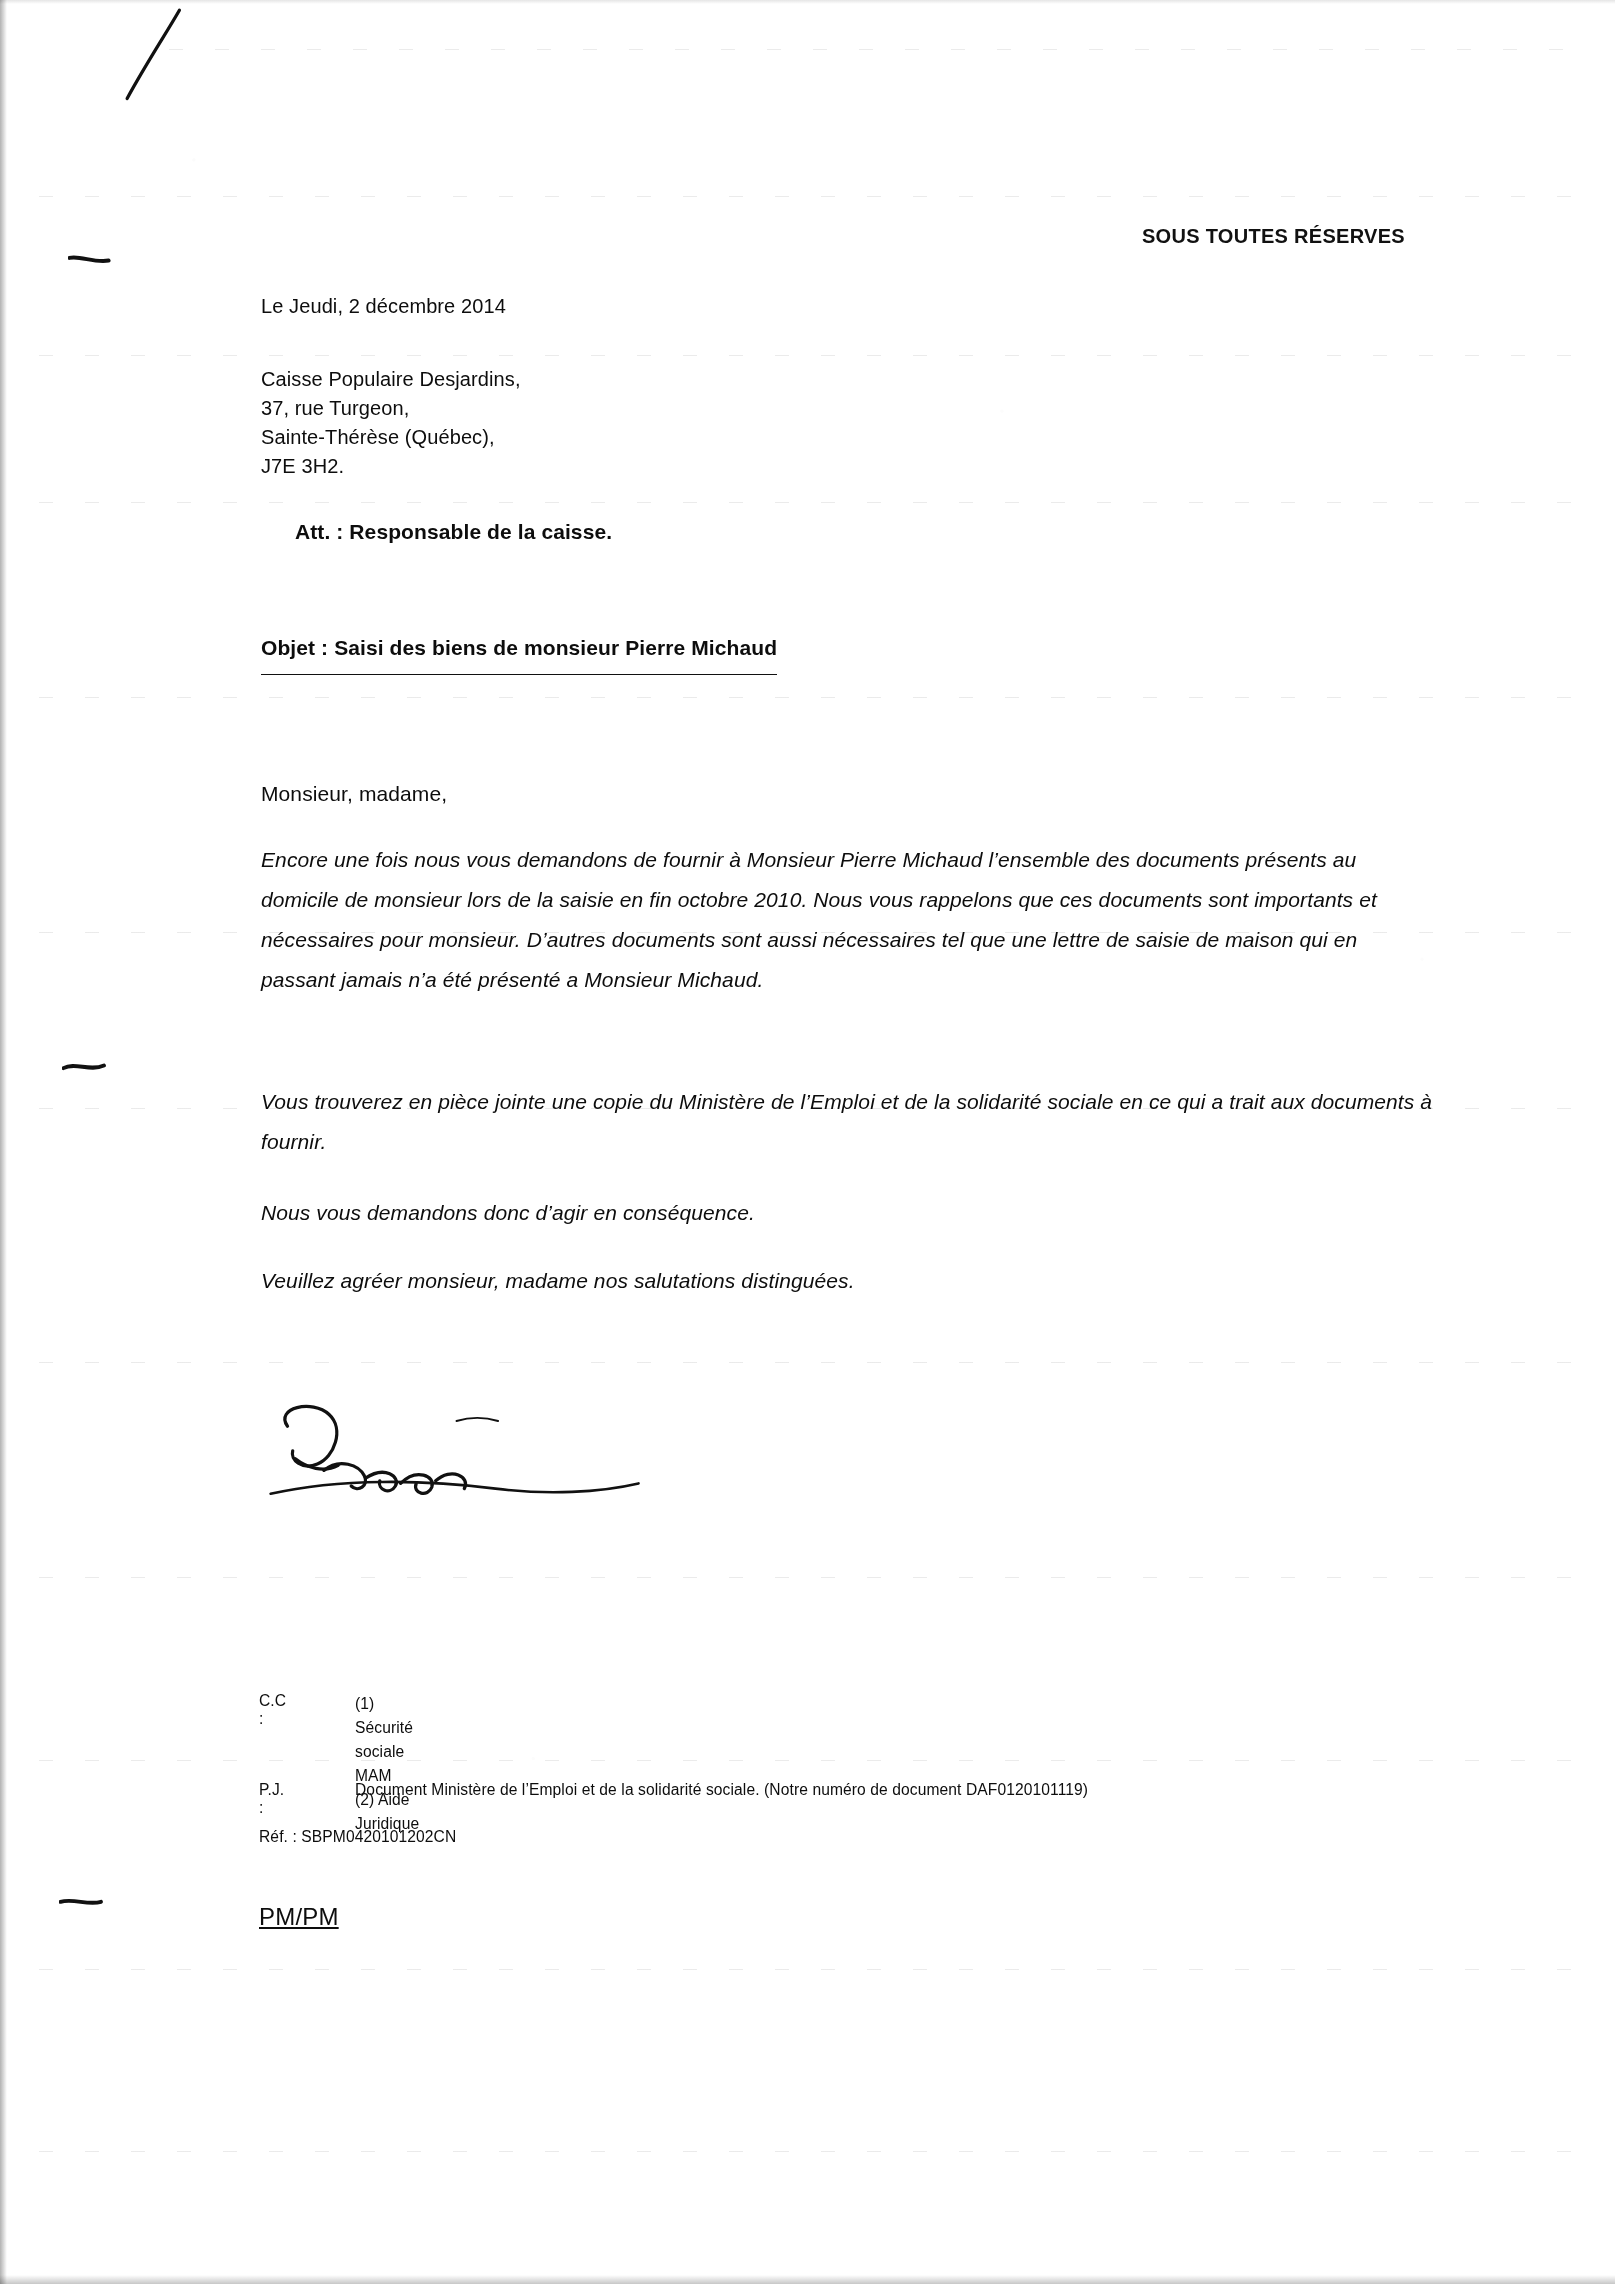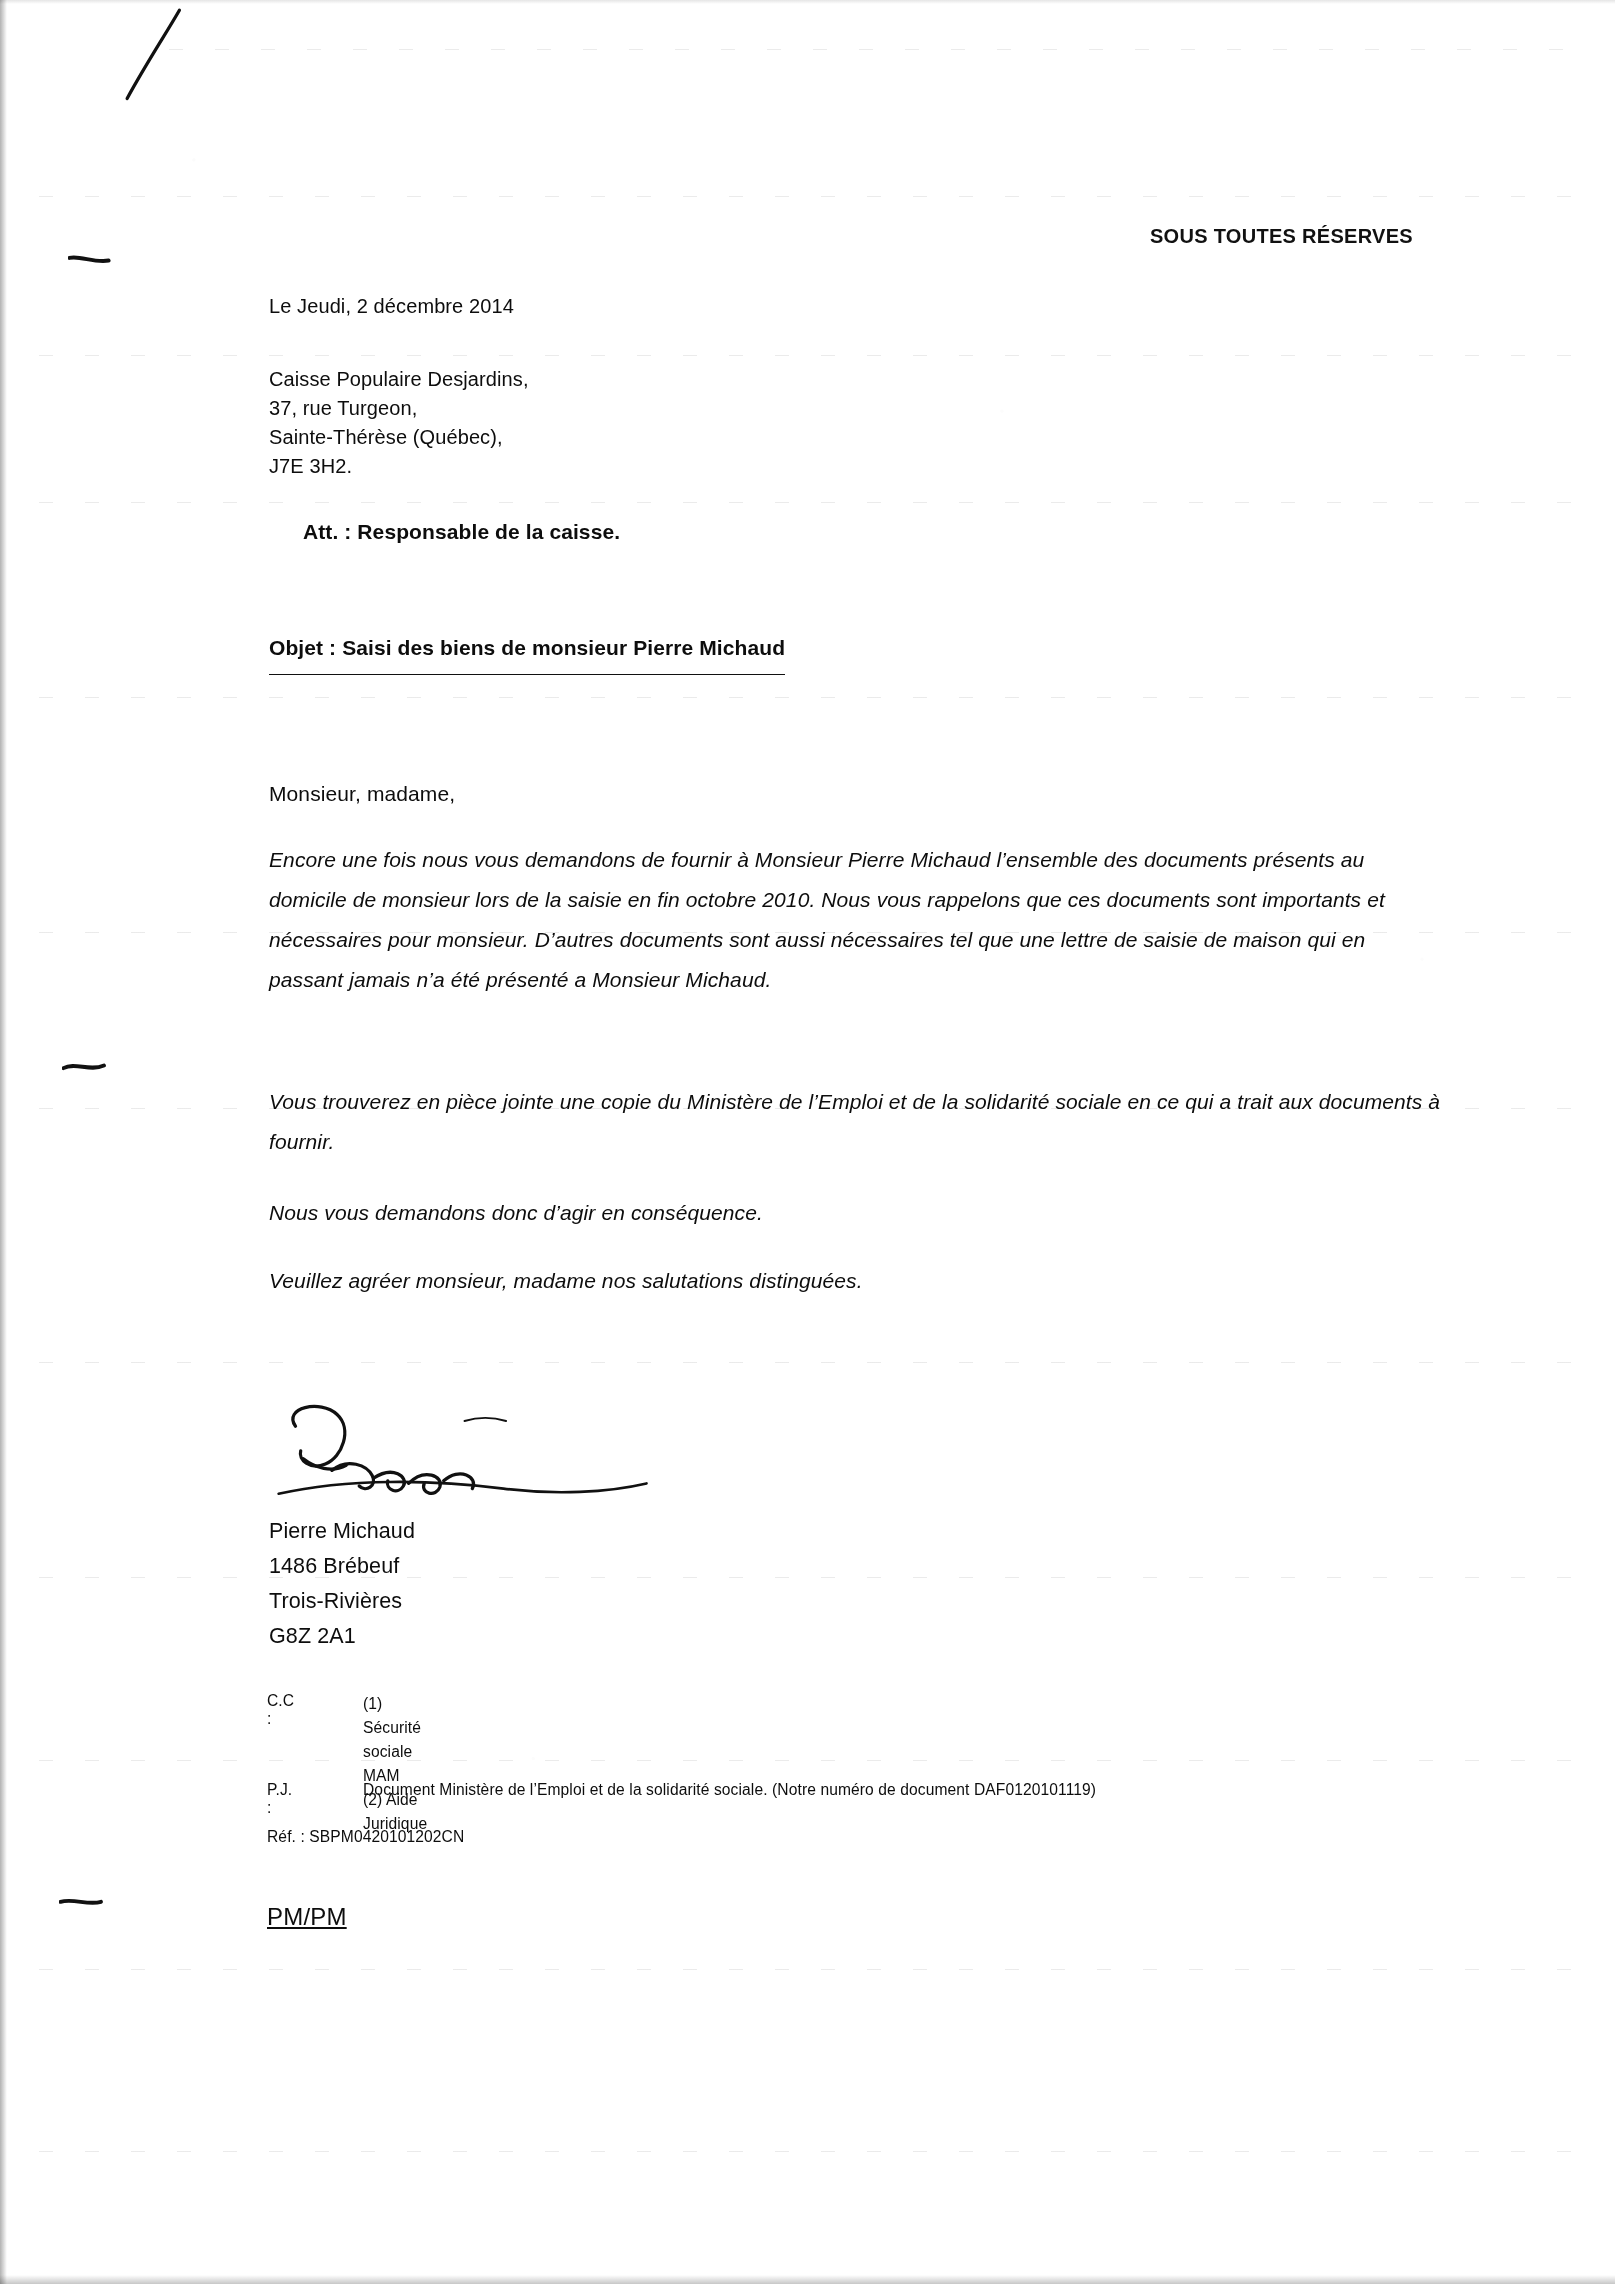--- a/index.html
+++ b/index.html
@@ -76,21 +76,21 @@
     height: 98px;
   }
   .binder-mark {
     position: absolute;
     width: 46px;
     height: 19.6px;
   }
 
   .content {
     position: absolute;
-    left: 8px;
+    left: 0;
     top: 0;
     width: 1576px;
     height: 2284px;
   }
 
   .reserves {
     position: absolute;
     right: 171px;
     top: 225px;
     font-size: 20px;
@@ -272,26 +272,20 @@
       <path d="M40 48 C 20 20, 78 6, 104 30 C 128 52, 112 96, 86 106 C 62 116, 44 100, 48 86" stroke="#111" stroke-width="5" fill="none" stroke-linecap="round"></path>
       <path d="M52 98 C 70 112, 96 120, 118 108" stroke="#111" stroke-width="5" fill="none" stroke-linecap="round"></path>
       <path d="M96 116 C 120 96, 150 108, 158 124 C 166 140, 148 150, 138 140" stroke="#111" stroke-width="5" fill="none" stroke-linecap="round"></path>
       <path d="M160 128 C 190 108, 214 126, 206 140 C 198 154, 178 146, 182 132" stroke="#111" stroke-width="5" fill="none" stroke-linecap="round"></path>
       <path d="M214 136 C 238 112, 268 124, 262 142 C 256 158, 232 152, 238 136" stroke="#111" stroke-width="5" fill="none" stroke-linecap="round"></path>
       <path d="M268 132 C 292 110, 322 126, 312 144" stroke="#111" stroke-width="5" fill="none" stroke-linecap="round"></path>
       <path d="M14 152 C 120 128, 250 130, 360 144 C 440 154, 520 150, 580 136" stroke="#111" stroke-width="4" fill="none" stroke-linecap="round"></path>
       <path d="M300 40 C 320 34, 344 34, 364 40" stroke="#111" stroke-width="3" fill="none" stroke-linecap="round"></path>
     </svg>
 
-    <div class="sig-block">
-      <div>Pierre Michaud</div>
-      <div>1486 Brébeuf</div>
-      <div>Trois-Rivières</div>
-      <div>G8Z 2A1</div>
-    </div>
 
     <div class="meta cc">
       <span class="lbl">C.C :</span>
       <div class="items">
         <div>(1)  Sécurité sociale MAM</div>
         <div>(2)  Aide Juridique</div>
       </div>
     </div>
 
     <div class="meta pj">

